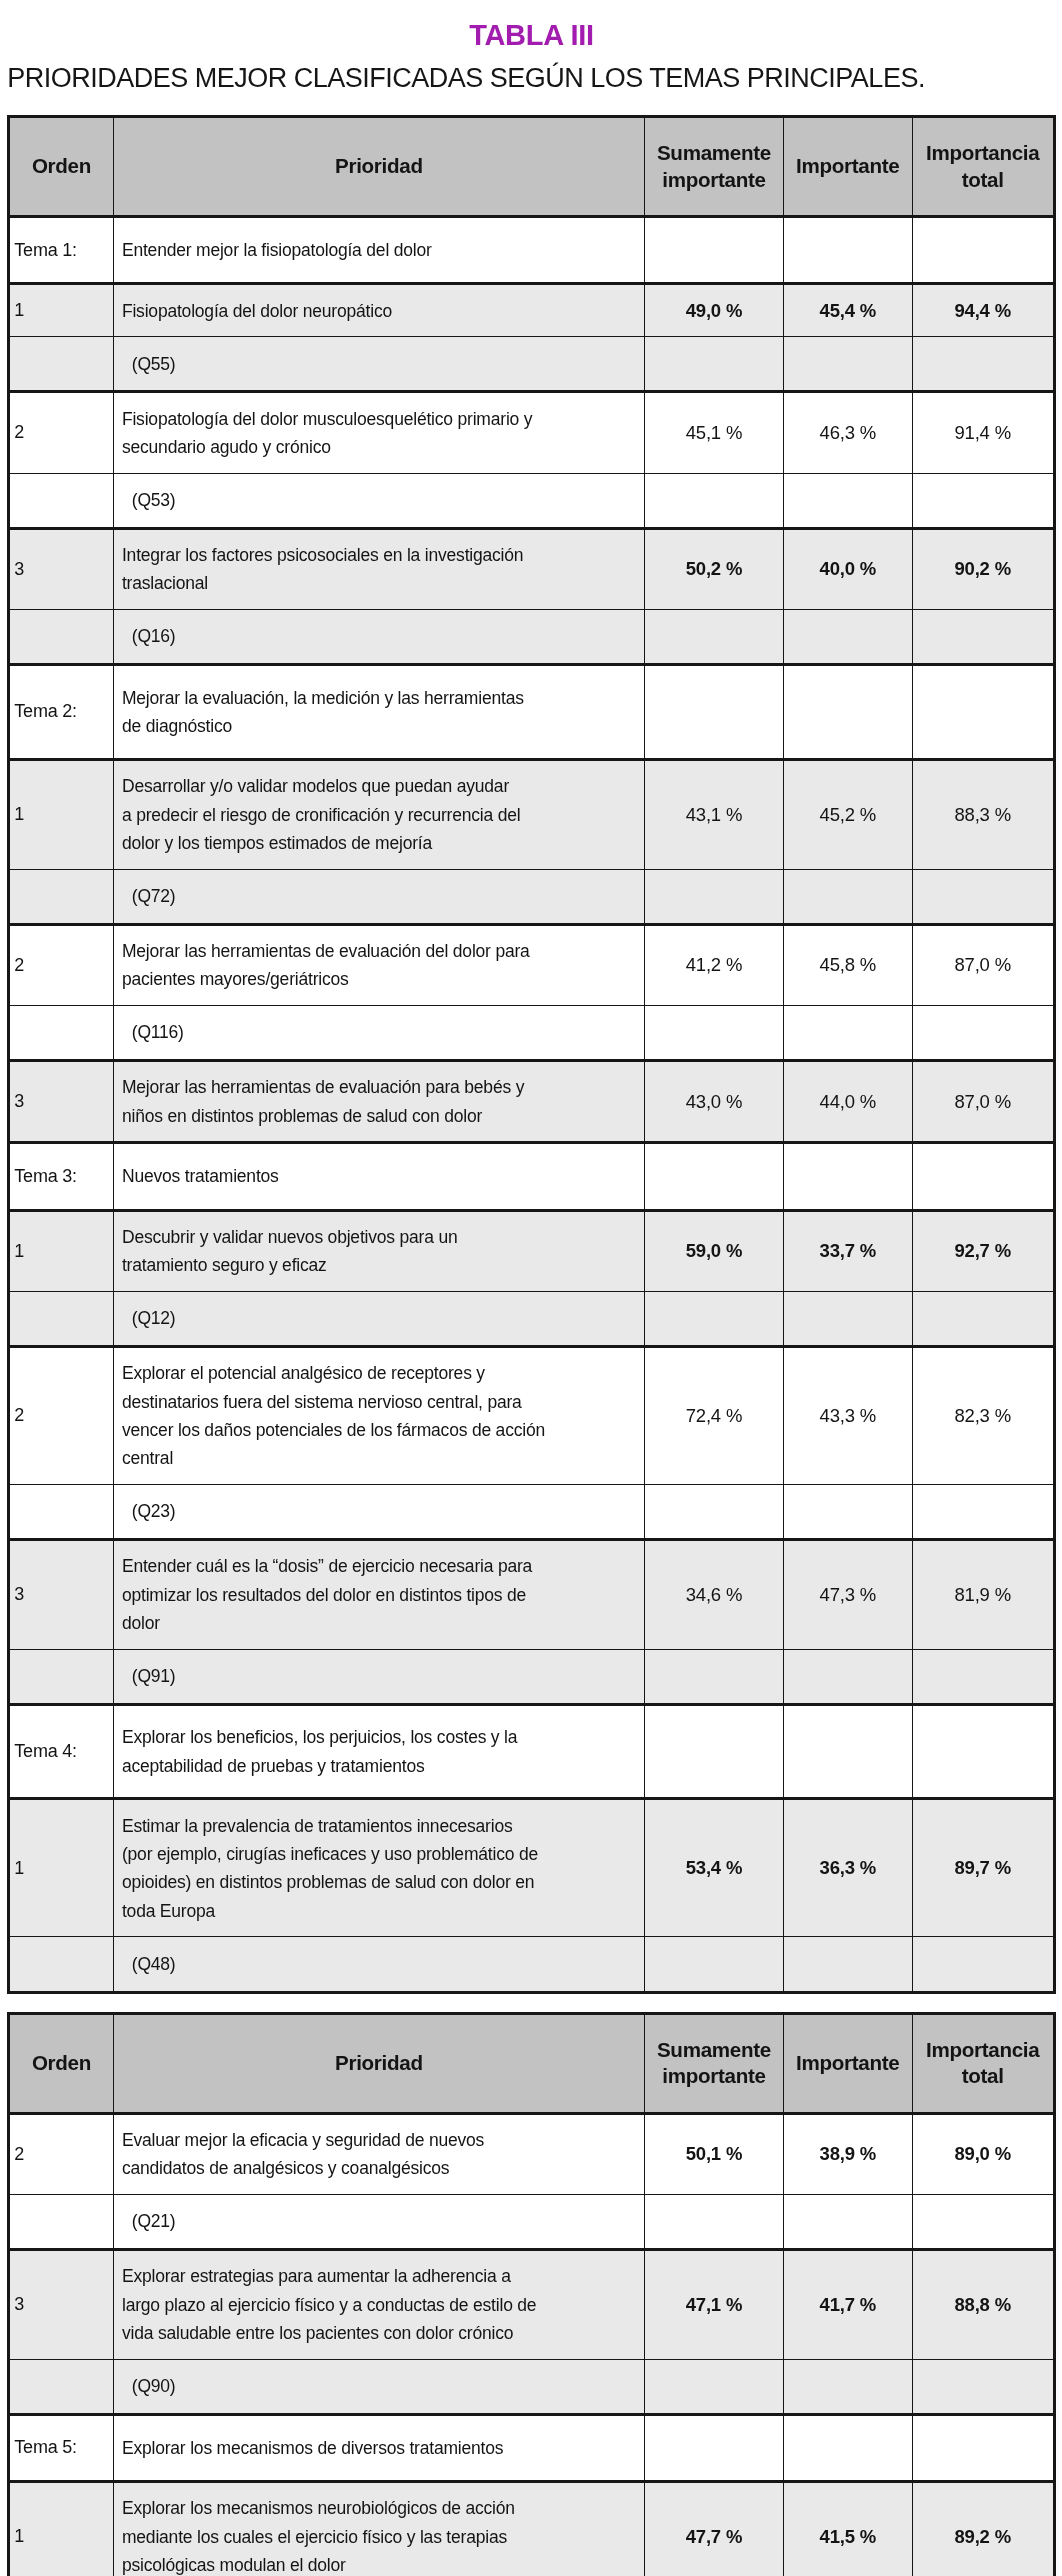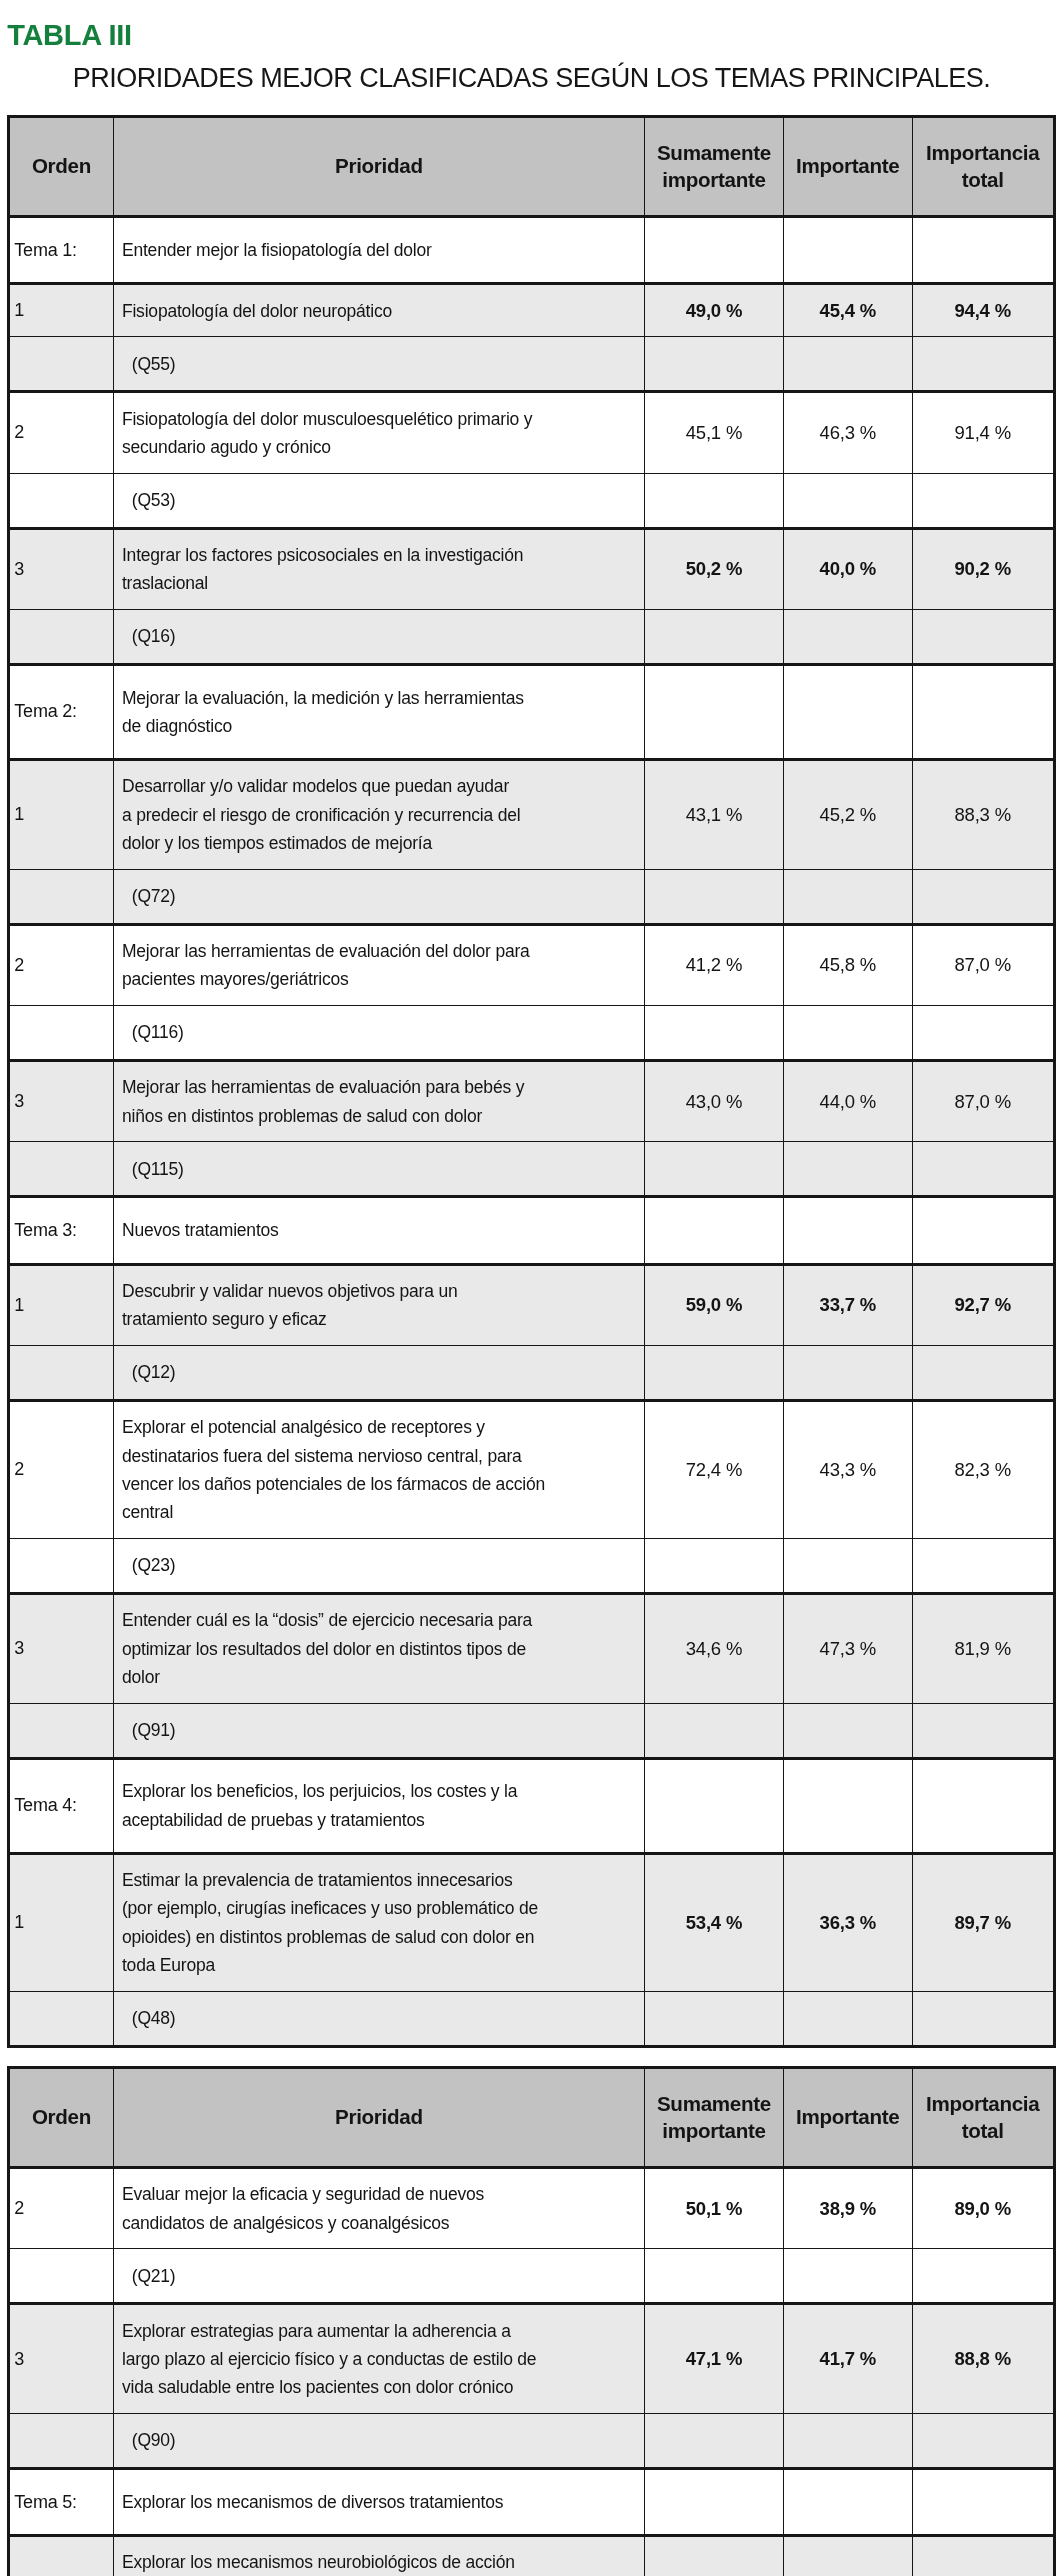--- a/index.html
+++ b/index.html
@@ -3,25 +3,25 @@
 <meta charset="utf-8">
 <style>
   html,body { margin:0; padding:0; background:#ffffff; }
   .page {
     width:1063px; min-height:3371px; box-sizing:border-box;
     padding:13.4px 7.2px 15.5px 7.2px;
     font-family:"Liberation Sans", sans-serif;
     color:#141414; background:#ffffff;
   }
   .title {
-    font-size:29px; font-weight:bold;
-    color:#15803d; letter-spacing:-0.3px; margin-top:5.2px;
+    text-align:center; font-size:29px; font-weight:bold;
+    color:#a21caf; letter-spacing:-0.3px; margin-top:5.2px;
   }
   .subtitle {
-    text-align:center; font-size:27px; font-weight:400;
+    text-align:left; font-size:27px; font-weight:400;
     color:#161616; letter-spacing:-0.5px; margin-top:11.3px; margin-bottom:21.6px;
   }
   table.part {
     border-collapse:collapse; width:100%; table-layout:fixed;
     border:3.1px solid #161616;
   }
   th, td { border:1px solid #161616; vertical-align:middle; box-sizing:border-box; }
   thead th {
     background:#c2c2c2; font-weight:bold; font-size:20.6px; line-height:1.3;
     text-align:center; white-space:pre-line; padding:21.6px 4.1px;
@@ -157,27 +157,20 @@
           <td class="pct"></td>
           <td class="pct"></td>
         </tr>
         <tr class="gray priority-row block-start">
           <td class="order">3</td>
           <td class="prio">Mejorar las herramientas de evaluación para bebés y
 niños en distintos problemas de salud con dolor</td>
           <td class="pct">43,0 %</td>
           <td class="pct">44,0 %</td>
           <td class="pct">87,0 %</td>
-        </tr>
-        <tr class="gray q-row q-row">
-          <td class="order"></td>
-          <td class="prio">(Q115)</td>
-          <td class="pct"></td>
-          <td class="pct"></td>
-          <td class="pct"></td>
         </tr>
         <tr class="white tema-row block-start">
           <td class="order">Tema 3:</td>
           <td class="prio">Nuevos tratamientos</td>
           <td class="pct"></td>
           <td class="pct"></td>
           <td class="pct"></td>
         </tr>
         <tr class="gray priority-row block-start">
           <td class="order">1</td>

